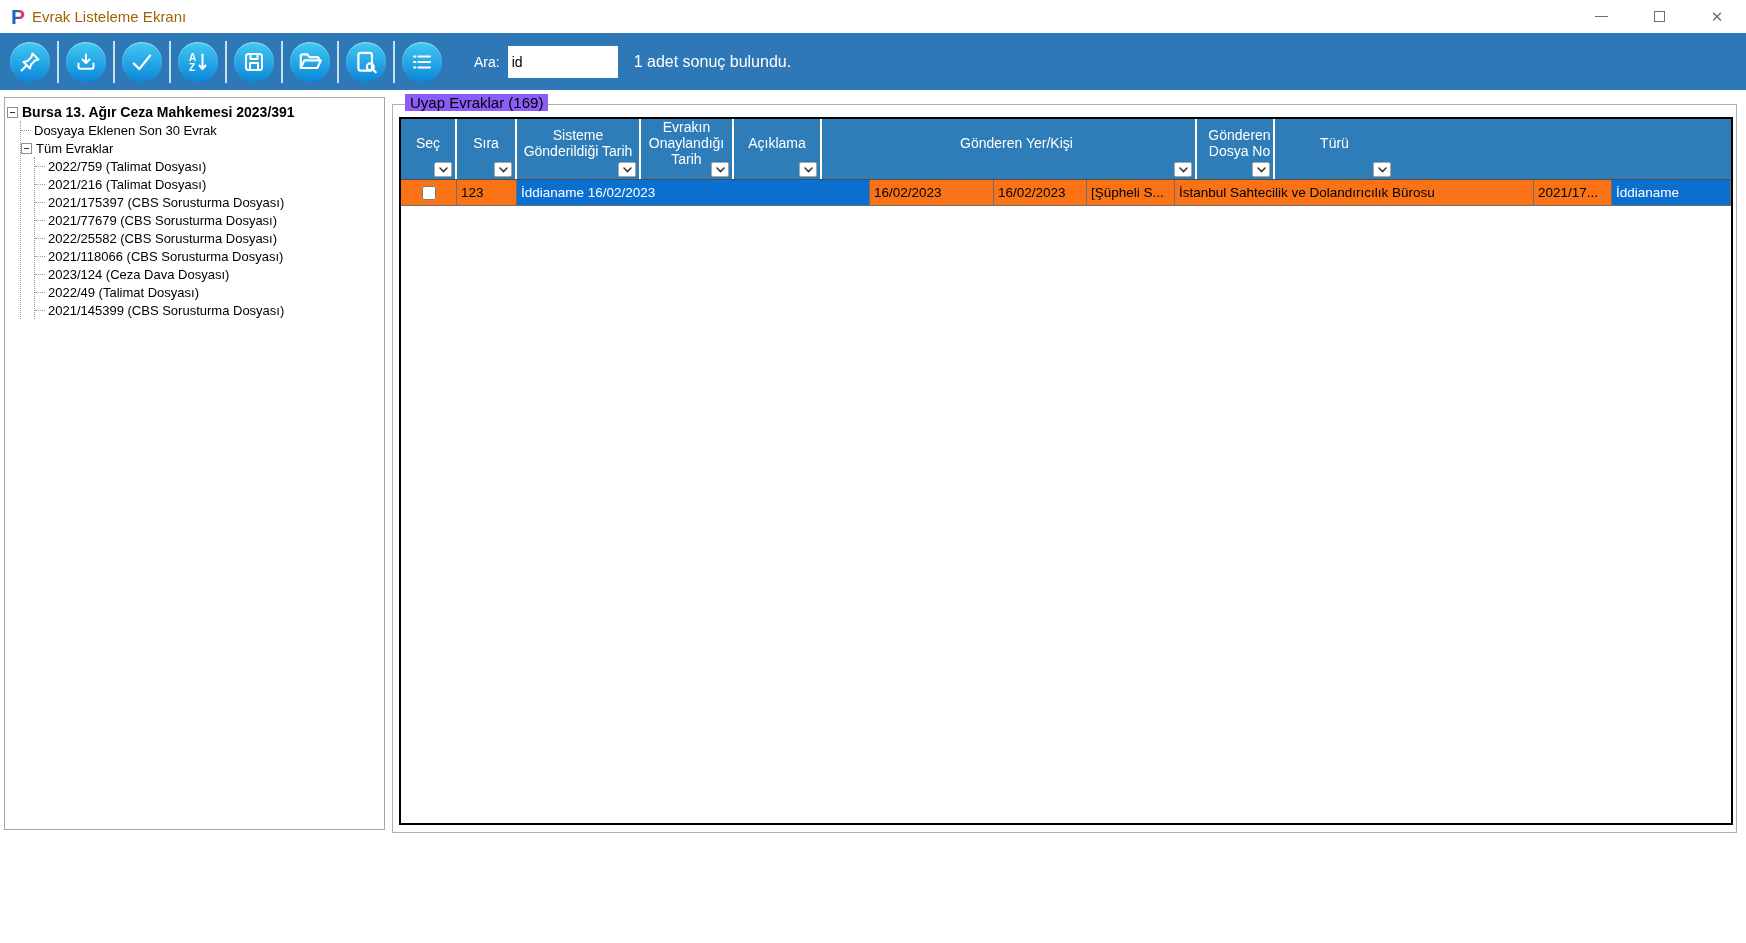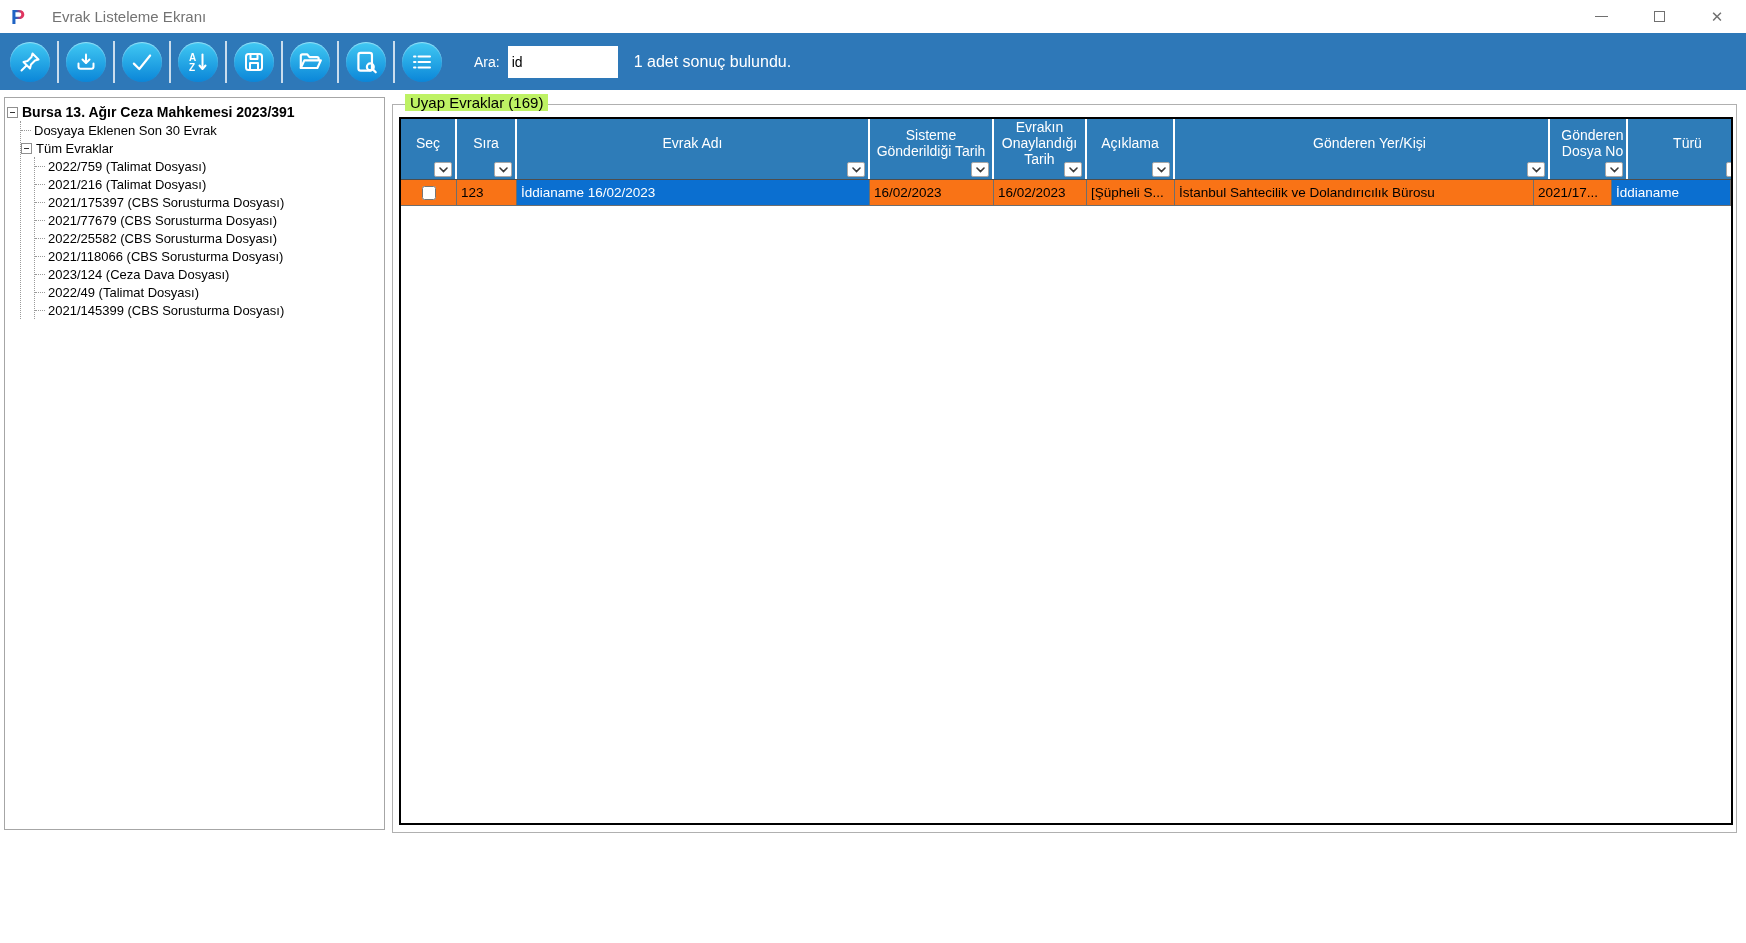--- a/index.html
+++ b/index.html
@@ -5,21 +5,21 @@
   * { margin:0; padding:0; box-sizing:border-box; }
   html,body { width:1746px; height:943px; background:#fff; overflow:hidden;
     font-family:"Liberation Sans","DejaVu Sans",sans-serif; }
 
   .window { position:relative; width:1746px; height:943px; background:#fff; }
 
   
   .titlebar { position:absolute; left:0; top:0; width:100%; height:33px; background:#fff;
     display:flex; align-items:center; padding-left:10px; }
   .logo { width:22px; height:22px; display:flex; align-items:center; }
-  .title { margin-left:20px; font-size:15px; color:#737373; }
+  .title { margin-left:0; font-size:15px; color:#a16207; }
   .win-controls { position:absolute; right:0; top:0; height:33px; display:flex; }
   .win-btn { width:58px; height:33px; background:transparent; border:none; display:flex;
     align-items:center; justify-content:center; cursor:default; }
   .glyph-min { width:13px; height:0; border-top:1px solid #707070; display:block; }
   .glyph-max { width:11px; height:11px; border:1px solid #707070; display:block; }
   .glyph-close { color:#707070; font-size:15px; line-height:1; }
 
   
   .toolbar { position:absolute; left:0; top:33px; width:100%; height:57px;
     background:var(--toolbar-blue,#2e78b8); display:flex; align-items:center; padding-left:6px; }
@@ -42,21 +42,21 @@
     display:flex; align-items:center; justify-content:center; margin-right:4px; position:relative; }
   .expander::after { content:""; width:5px; height:0; border-top:1px solid #333; display:block; }
   .tree-root-label { font-weight:bold; font-size:14px; }
   .tree-children { margin-left:13px; border-left:1px dotted #9a9a9a; }
   .connector { width:10px; border-top:1px dotted #9a9a9a; margin-right:3px; flex:0 0 auto; }
   .tree-label { overflow:hidden; text-overflow:ellipsis; }
 
   
   .groupbox { position:absolute; left:392px; top:104px; width:1345px; height:729px;
     border:1px solid #b0b0b0; background:#fff; }
-  .legend { position:absolute; left:12px; top:-11px; background:#bef264; padding:0 5px;
+  .legend { position:absolute; left:12px; top:-11px; background:#8b5cf6; padding:0 5px;
     font-size:15px; color:#000; }
 
   
   .datatable { position:absolute; left:6px; top:12px; width:1334px; height:708px;
     border:2px solid #000; background:#fff; overflow:hidden; }
   .thead { display:flex; height:61px; background:var(--header-blue,#2e7cb8); border-bottom:1px solid #4d4d4d; }
   .hcell { position:relative; display:flex; align-items:center; justify-content:center;
     color:#fff; font-size:14px; line-height:16px; text-align:center; padding:2px 3px 14px 3px;
     border-right:2px solid #fff; overflow:hidden; flex:0 0 auto; }
   .hcell:last-child { border-right:none; }
@@ -256,28 +256,20 @@
             </button>
           </div>
           <div class="hcell" style="width: 60px;">
             <span>Sıra</span>
             <button class="filter-btn">
               <svg width="9" height="6" viewBox="0 0 9 6">
                 <path d="M1 1 L4.5 4.5 L8 1" fill="none" stroke="#3a3a3a" stroke-width="1.6" stroke-linecap="round"></path>
               </svg>
             </button>
           </div>
-          <div class="hcell" style="width: 353px;">
-            <span>Evrak Adı</span>
-            <button class="filter-btn">
-              <svg width="9" height="6" viewBox="0 0 9 6">
-                <path d="M1 1 L4.5 4.5 L8 1" fill="none" stroke="#3a3a3a" stroke-width="1.6" stroke-linecap="round"></path>
-              </svg>
-            </button>
-          </div>
           <div class="hcell" style="width: 124px;">
             <span>Sisteme Gönderildiği Tarih</span>
             <button class="filter-btn">
               <svg width="9" height="6" viewBox="0 0 9 6">
                 <path d="M1 1 L4.5 4.5 L8 1" fill="none" stroke="#3a3a3a" stroke-width="1.6" stroke-linecap="round"></path>
               </svg>
             </button>
           </div>
           <div class="hcell" style="width: 93px;">
             <span>Evrakın Onaylandığı Tarih</span>

